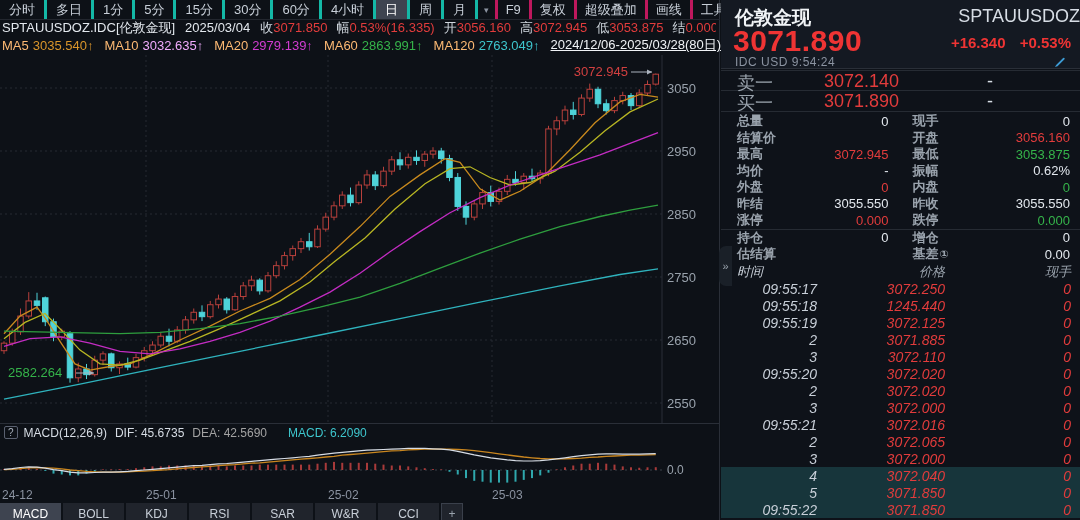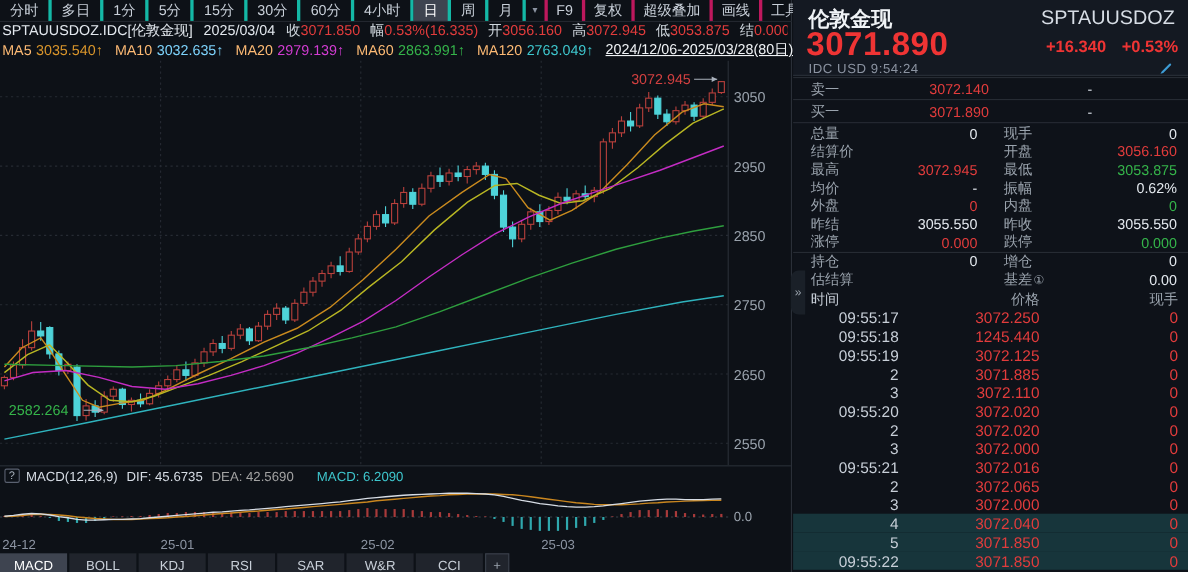--- a/index.html
+++ b/index.html
@@ -42,42 +42,42 @@
   .btabs{position:absolute;left:0;top:503px;width:719px;height:22px;display:flex;gap:2px;font-size:12px;}
   .btab{width:61px;background:#20242c;color:#c8cfd8;display:flex;align-items:center;justify-content:center;cursor:pointer;}
   .btab.active{background:#3e4450;color:#ffffff;}
   .btab-add{width:22px;background:#20242c;color:#9aa3ad;display:flex;align-items:center;justify-content:center;border:1px solid #3a404b;box-sizing:border-box;cursor:pointer;}
   
   .panel{position:absolute;left:721px;top:0;width:359px;height:520px;background:#0e1219;}
   .handle{position:absolute;left:719px;top:246px;width:13px;height:40px;background:#1a2028;border-radius:7px 0 0 7px;
           display:flex;align-items:center;justify-content:center;color:#99a2ac;font-size:11px;cursor:pointer;z-index:5;}
   .qp-header{position:absolute;left:0;top:0;width:359px;height:69px;background:#141922;border-bottom:1px solid #2a2f38;box-sizing:border-box;}
   .qp-name{position:absolute;left:14px;top:5px;font-size:19px;font-weight:bold;color:#f0f3f6;}
-  .qp-code{position:absolute;right:12px;top:6px;font-size:18px;color:#d7dde5;}
+  .qp-code{position:absolute;right:0;top:6px;font-size:18px;color:#d7dde5;}
   .qp-price{position:absolute;left:12px;top:24px;font-size:30px;font-weight:bold;color:#ef3434;letter-spacing:.5px;}
   .qp-chg{position:absolute;right:9px;top:34px;font-size:15px;font-weight:bold;color:#ef3434;}
   .qp-chg span{margin-left:10px;}
   .qp-meta{position:absolute;left:14px;top:55px;font-size:12px;color:#8b93a1;letter-spacing:.5px;}
   .qp-pencil{position:absolute;right:14px;top:56px;cursor:pointer;}
   .ba-row{position:absolute;left:0;width:359px;height:21px;border-bottom:1px solid #262b33;box-sizing:border-box;
-          font-size:13px;display:flex;align-items:center;}
+          font-size:18px;display:flex;}
   .ba-row .bal{color:#9aa3ad;margin-left:16px;}
   .ba-row .bap{color:#e23c3c;position:absolute;right:181px;}
   .ba-row .bav{color:#d7dde5;position:absolute;right:87px;}
   .qgrid{position:absolute;left:0;top:113px;width:359px;}
   .qrow{height:16.5px;display:flex;font-size:13px;}
   .qrow.sep{border-top:1px solid #262b33;}
   .qcell{width:50%;position:relative;display:flex;align-items:center;}
-  .qcell .ql{color:#9aa3ad;margin-left:16px;}
+  .qcell .ql{color:#9aa3ad;margin-left:16px;font-weight:bold;}
   .qcell:last-child .ql{margin-left:12px;}
   .qcell .qv{position:absolute;right:10px;}
   .qcell:first-child .qv{right:12px;}
   .qv.r{color:#e23c3c;} .qv.g{color:#35b44a;} .qv.w{color:#e3e8ee;}
   .inf{display:inline-block;color:#9aa3ad;font-size:11px;margin-left:1px;}
-  .sales{position:absolute;left:0;top:263px;width:359px;}
+  .sales{position:absolute;left:0;top:263px;width:359px;font-style:italic;}
   .srow{display:grid;grid-template-columns:96px 128px 1fr;height:17px;align-items:center;font-size:14px;}
   .srow.hl{background:#17353b;}
   .shead{font-size:13px;color:#9aa3ad;}
   .sc-t{text-align:right;color:#c8cfd8;}
   .shead .sc-t{text-align:left;padding-left:16px;}
   .sc-p{text-align:right;color:#e23c3c;}
   .shead .sc-p{color:#9aa3ad;}
   .sc-v{text-align:right;padding-right:9px;color:#e23c3c;}
   .shead .sc-v{color:#9aa3ad;}
   svg{display:block;}
@@ -140,21 +140,21 @@
           <span class="fld"><span class="fl">高</span><span class="fv">3072.945</span></span>
           <span class="fld"><span class="fl">低</span><span class="fv">3053.875</span></span>
           <span class="fld"><span class="fl">结</span><span class="fv">0.000</span></span>
         </span>
 
     </div>
 
     <div class="mabar">
       <span id="maitems" style="display: flex;">
           <span class="ma-item"><span class="ml">MA5</span><span style="color: rgb(217, 149, 43);">3035.540↑</span></span>
-          <span class="ma-item"><span class="ml">MA10</span><span style="color: #7dd3fc;">3032.635↑</span></span>
+          <span class="ma-item"><span class="ml">MA10</span><span style="color: #f0abfc;">3032.635↑</span></span>
           <span class="ma-item"><span class="ml">MA20</span><span style="color: rgb(210, 60, 210);">2979.139↑</span></span>
           <span class="ma-item"><span class="ml">MA60</span><span style="color: rgb(53, 180, 74);">2863.991↑</span></span>
           <span class="ma-item"><span class="ml">MA120</span><span style="color: rgb(62, 198, 205);">2763.049↑</span></span>
         </span>
       <span class="tb-spacer"></span>
       <span class="range">2024/12/06-2025/03/28(80日)</span>
       <span class="range-arrow">▼</span>
       <span style="display:flex;align-items:center;margin-right:6px;">
         <svg width="12" height="13" viewBox="0 0 12 13">
           <path d="M3.5 5 V3.5 A2.5 2.5 0 0 1 8.5 3.5" fill="none" stroke="#e0a23c" stroke-width="1.4"></path>

